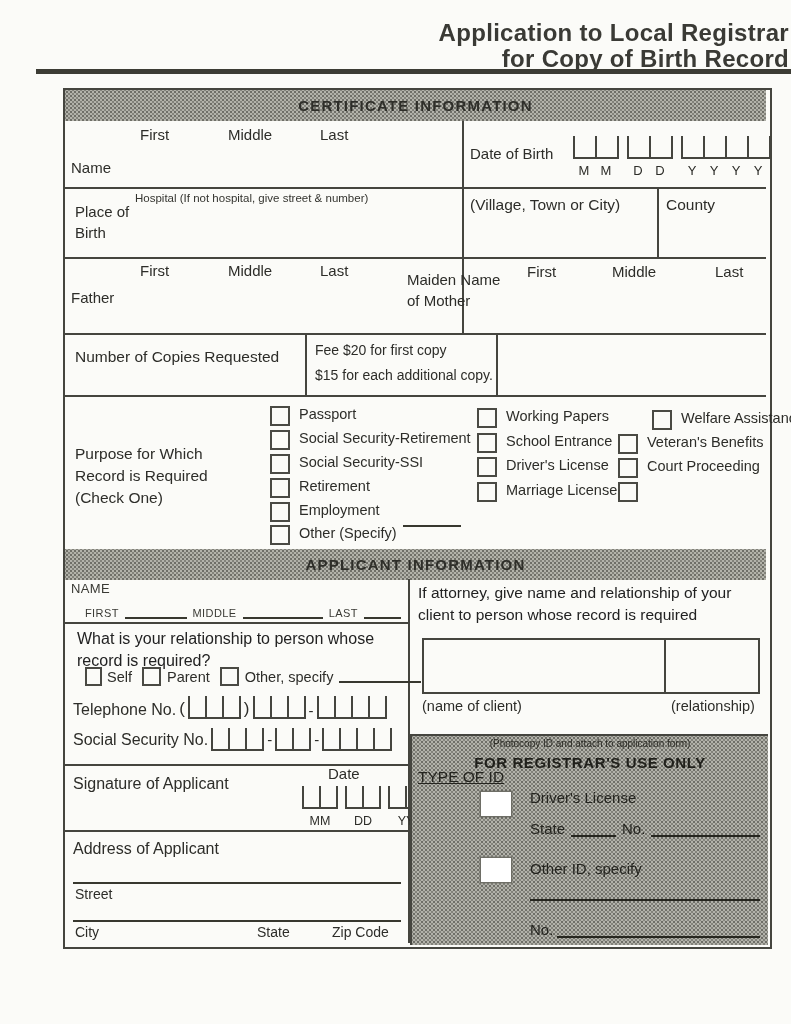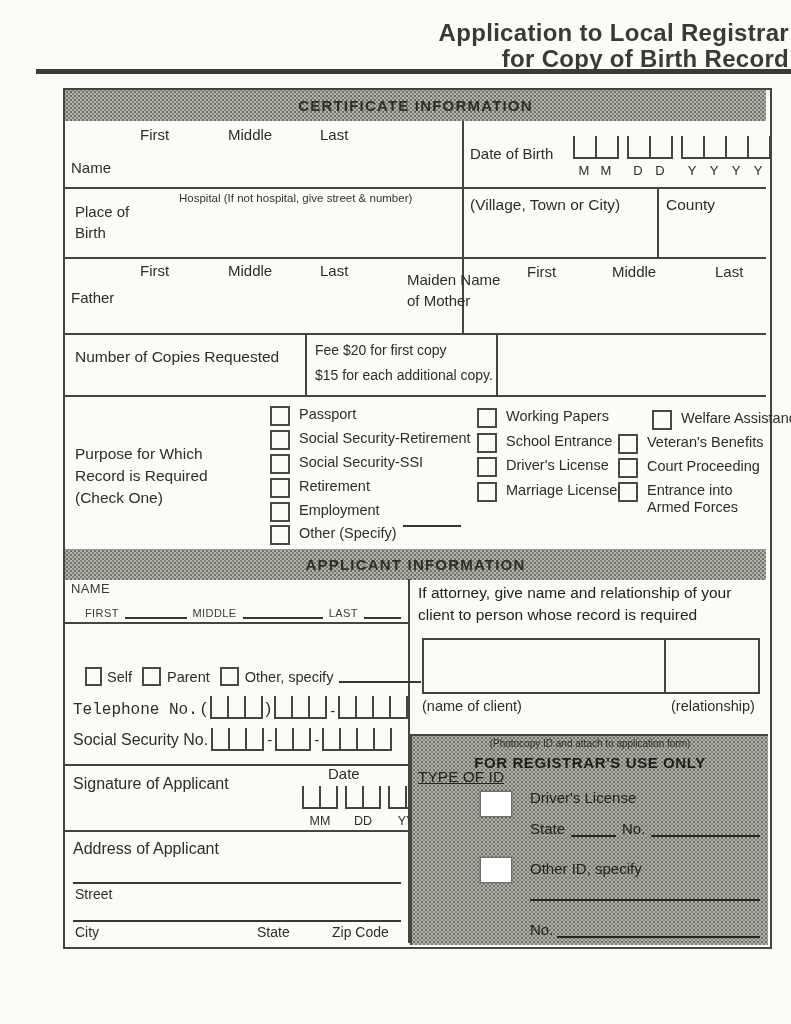--- a/index.html
+++ b/index.html
@@ -35,21 +35,21 @@
   }
   .bar{
     position:absolute;left:0;width:701px;height:31px;
     display:flex;align-items:center;justify-content:center;
     font-weight:bold;font-size:15px;letter-spacing:1.2px;color:#2e2e29;
   }
   .row{position:absolute;left:0;width:701px;border-bottom:2px solid var(--line);}
   .vdiv{position:absolute;top:0;bottom:0;width:2px;background:var(--line);}
   .lbl{position:absolute;font-size:15px;color:var(--ink);white-space:nowrap;}
   .lbl-lg{font-size:15.5px;}
-  .hint{position:absolute;font-size:11.5px;color:#34342f;white-space:nowrap;margin-left:44px;}
+  .hint{position:absolute;font-size:11.5px;color:#34342f;white-space:nowrap;}
   .wrap{white-space:normal;line-height:21px;}
   
   .comb{display:inline-flex;border-bottom:2px solid var(--line);}
   .comb i{display:block;width:17px;height:21px;border-left:2px solid var(--line);}
   .comb i:last-child{border-right:2px solid var(--line);}
   .comb.wide i{width:20px;}
   .comb.narrow i{width:15px;}
   .letters{display:flex;font-size:13px;color:var(--ink);margin-top:2px;}
   .letters i{font-style:normal;width:22px;text-align:center;}
   .cb{display:inline-block;width:16px;height:16px;border:2px solid var(--soft);background:transparent;flex:none;}
@@ -208,21 +208,20 @@
       <div class="pitem" style="left:553px;top:39px;">
           <span class="cb"></span>
           <span class="pl" style="width:125px;">Veteran's Benefits</span>
         </div>
       <div class="pitem" style="left:553px;top:63px;">
           <span class="cb"></span>
           <span class="pl" style="width:125px;">Court Proceeding</span>
         </div>
       <div class="pitem" style="left:553px;top:87px;">
           <span class="cb"></span>
-          <span class="pl" style="width:125px;">Entrance into Armed Forces</span>
         </div>
     </div>
 
     <div class="bar halftone" style="top:459px;">
       <span>APPLICANT INFORMATION</span>
     </div>
 
     <div class="abs" style="top:489px;left:0;width:701px;height:364px;">
       <div class="vdiv" style="left:343px;"></div>
 
@@ -230,33 +229,34 @@
       <div class="flexrow" style="left:20px;top:26px;width:316px;">
         <span class="caps">FIRST</span>
         <span class="fill" style="flex:1;margin:0 6px;height:12px;"></span>
         <span class="caps">MIDDLE</span>
         <span class="fill" style="flex:1.3;margin:0 6px;height:12px;"></span>
         <span class="caps">LAST</span>
         <span class="fill" style="flex:.6;margin-left:6px;height:12px;"></span>
       </div>
       <div class="hline" style="left:0;top:43px;width:343px;"></div>
 
+      <div class="qtext" style="left:12px;top:49px;width:322px;">What is your relationship to person whose record is required?</div>
 
       <div class="flexrow" style="left:20px;top:88px;align-items:center;">
         <span class="cb" style="width:13px;height:15px;"></span>
         <span style="font-size:14.5px;margin:0 10px 0 5px;">Self</span>
         <span class="cb" style="width:15px;height:15px;"></span>
         <span style="font-size:14.5px;margin:0 10px 0 6px;">Parent</span>
         <span class="cb" style="width:15px;height:15px;"></span>
         <span style="font-size:14.5px;margin:0 6px 0 6px;">Other, specify</span>
         <span class="fill" style="width:82px;height:10px;"></span>
       </div>
 
       <div class="flexrow" style="left:8px;top:117px;gap:3px;">
-        <span style="font-size:16px;font-family:Liberation Mono, monospace;">Telephone No.</span>
+        <span style="font-size:16px;">Telephone No.</span>
         <span style="font-size:17px;">(</span>
         <span class="comb narrow">
             <i></i>
             <i></i>
             <i></i>
           </span>
         <span style="font-size:17px;">)</span>
         <span class="comb narrow">
             <i></i>
             <i></i>

